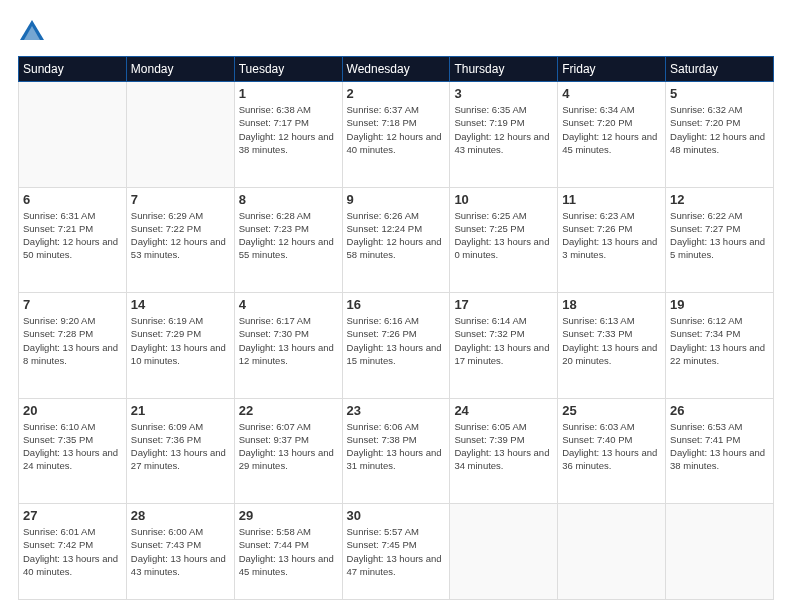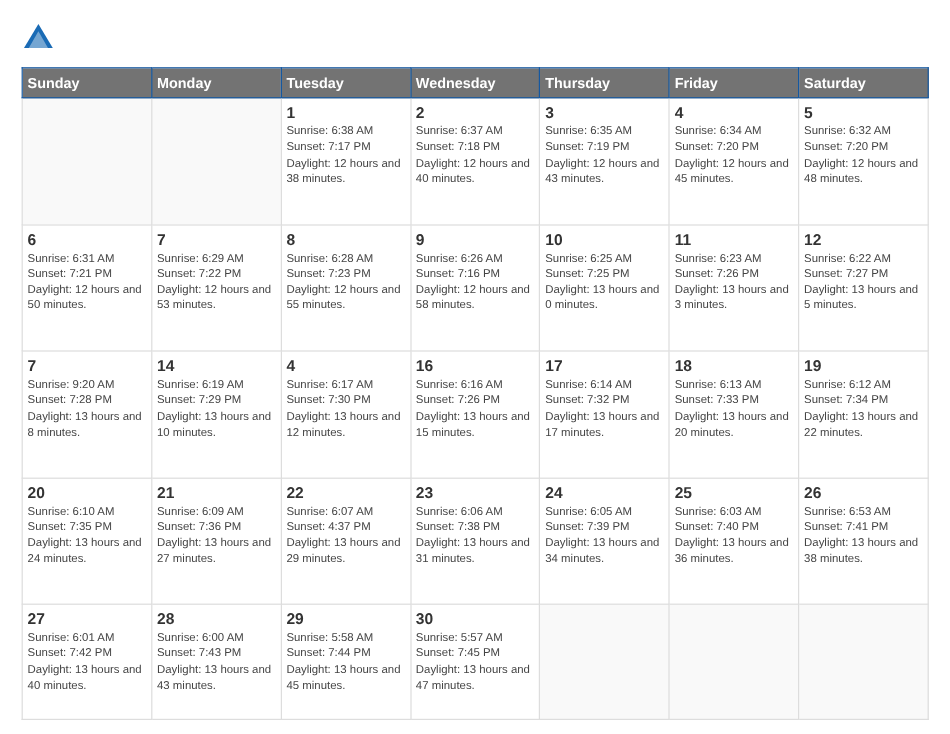--- a/index.html
+++ b/index.html
@@ -61,24 +61,24 @@
       color: #555;
     }
     .calendar {
       flex: 1;
       border: 1px solid #ccc;
       border-collapse: collapse;
       width: 100%;
       table-layout: fixed;
     }
     .calendar th {
-      background-color: #737373;
+      background-color: #0f172a;
       color: #fff;
       font-size: 12px;
-      font-weight: bold;
+      font-weight: normal;
       padding: 5px 4px;
       text-align: left;
       border: 1px solid #1558a0;
     }
     .calendar td {
       border: 1px solid #ddd;
       vertical-align: top;
       padding: 4px 4px 3px 4px;
       font-size: 10px;
       color: #333;
@@ -195,21 +195,21 @@
           <td>
             <span class="day-num">8</span>
             <div class="day-info">Sunrise: 6:28 AM
 Sunset: 7:23 PM
 Daylight: 12 hours
 and 55 minutes.</div>
           </td>
           <td>
             <span class="day-num">9</span>
             <div class="day-info">Sunrise: 6:26 AM
-Sunset: 7:16 PM
+Sunset: 12:24 PM
 Daylight: 12 hours
 and 58 minutes.</div>
           </td>
           <td>
             <span class="day-num">10</span>
             <div class="day-info">Sunrise: 6:25 AM
 Sunset: 7:25 PM
 Daylight: 13 hours
 and 0 minutes.</div>
           </td>
@@ -290,21 +290,21 @@
           <td>
             <span class="day-num">21</span>
             <div class="day-info">Sunrise: 6:09 AM
 Sunset: 7:36 PM
 Daylight: 13 hours
 and 27 minutes.</div>
           </td>
           <td>
             <span class="day-num">22</span>
             <div class="day-info">Sunrise: 6:07 AM
-Sunset: 4:37 PM
+Sunset: 9:37 PM
 Daylight: 13 hours
 and 29 minutes.</div>
           </td>
           <td>
             <span class="day-num">23</span>
             <div class="day-info">Sunrise: 6:06 AM
 Sunset: 7:38 PM
 Daylight: 13 hours
 and 31 minutes.</div>
           </td>

